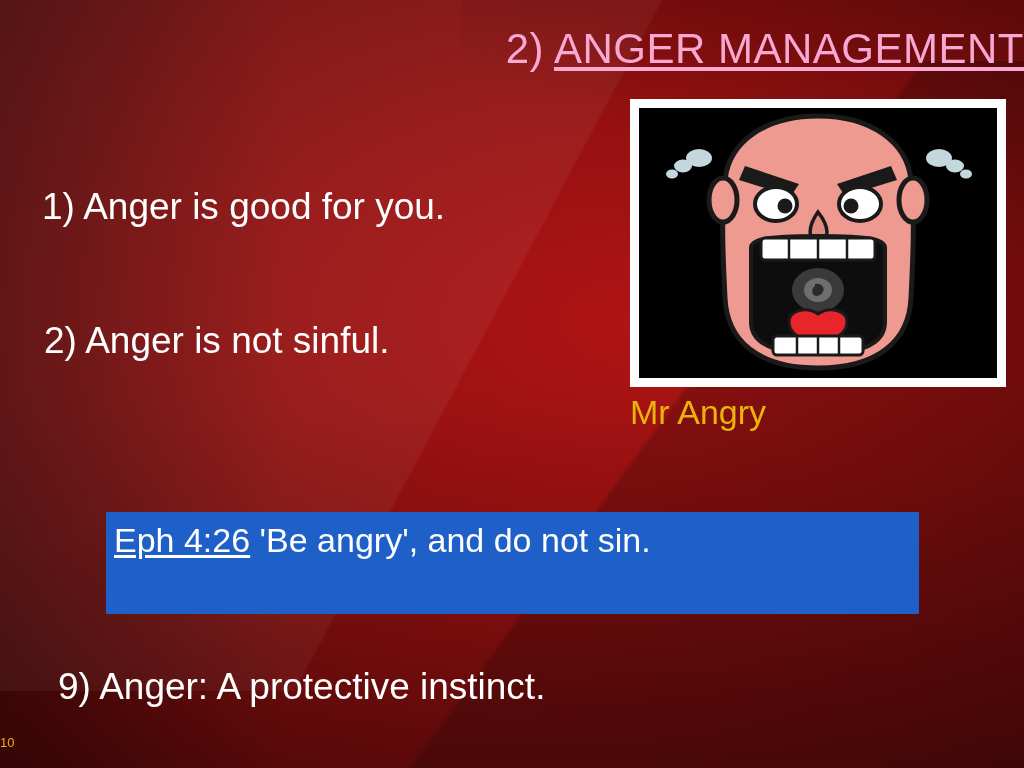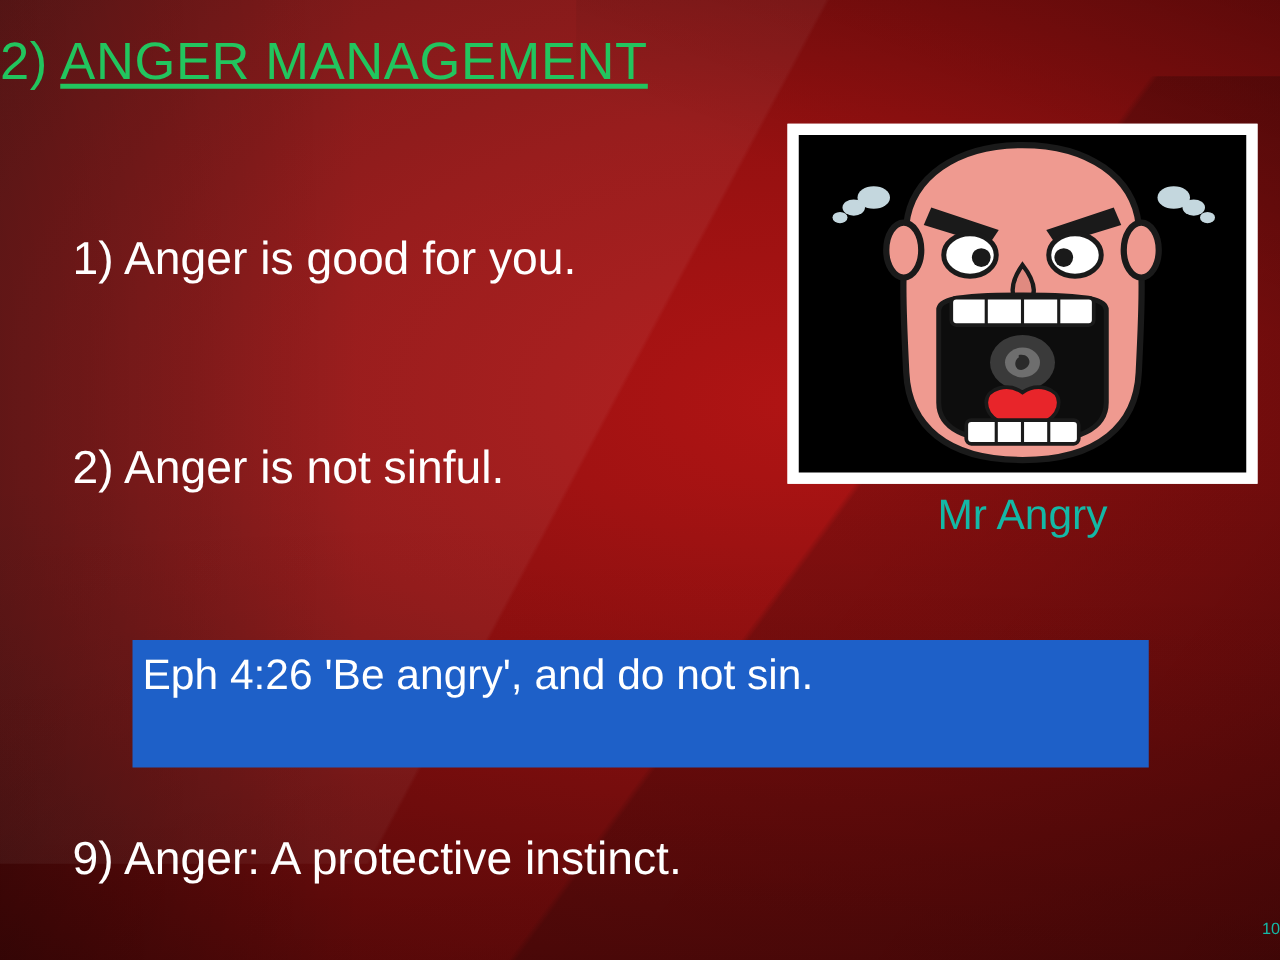--- a/index.html
+++ b/index.html
@@ -66,40 +66,40 @@
     height: 100%;
     background: linear-gradient(to right, rgba(0,0,0,0.28) 0%, rgba(0,0,0,0.0) 100%);
   }
 
   
   .title {
     position: absolute;
     top: 26px;
     left: 0;
     width: 1024px;
-    text-align: left;
-    color: #22c55e;
+    text-align: right;
+    color: #f9a8d4;
     font-size: 42px;
     line-height: 1.1;
     letter-spacing: 0.5px;
     white-space: pre;
   }
   .title .plain { text-decoration: none; }
   .title .underlined { text-decoration: underline; text-underline-offset: 4px; }
 
   
   .line {
     position: absolute;
     color: #ffffff;
     font-size: 37px;
     line-height: 1.15;
     white-space: pre;
   }
-  #line1 { left: 58px; top: 186px; }
-  #line2 { left: 58px; top: 320px; margin-top: 33px; }
+  #line1 { left: 42px; top: 186px; }
+  #line2 { left: 44px; top: 320px; }
   #line3 { left: 58px; top: 666px; }
 
   
   .img-frame {
     position: absolute;
     left: 630px;
     top: 99px;
     width: 376px;
     height: 288px;
     background: #ffffff;
@@ -112,22 +112,21 @@
     width: 100%;
     height: 100%;
     background: #000000;
     overflow: hidden;
   }
   .caption {
     position: absolute;
     left: 630px;
     top: 393px;
     width: 376px;
-    text-align: center;
-    color: #14b8a6;
+    color: #eab308;
     font-size: 34px;
     white-space: pre;
   }
 
   
   .verse-box {
     position: absolute;
     left: 106px;
     top: 512px;
     width: 813px;
@@ -135,36 +134,36 @@
     background: #1e60c8;
     box-sizing: border-box;
     padding: 8px 0 0 8px;
   }
   .verse-line {
     color: #ffffff;
     font-size: 34px;
     line-height: 1.2;
     white-space: pre;
   }
-  .verse-ref { text-underline-offset: 3px; }
+  .verse-ref { text-decoration: underline; text-underline-offset: 3px; }
   .verse-version {
     color: #ffffff;
     font-size: 23px;
     line-height: 1.15;
     white-space: pre;
   }
 
   
   .page-num {
     position: absolute;
     left: 0;
     top: 735px;
     width: 1024px;
-    text-align: right;
-    color: #14b8a6;
+    text-align: left;
+    color: #eab308;
     font-size: 13px;
   }
 
   
   .face-svg { position: absolute; left: 0; top: 0; }
 </style>
 </head>
 <body>
 
 <div id="slide">

